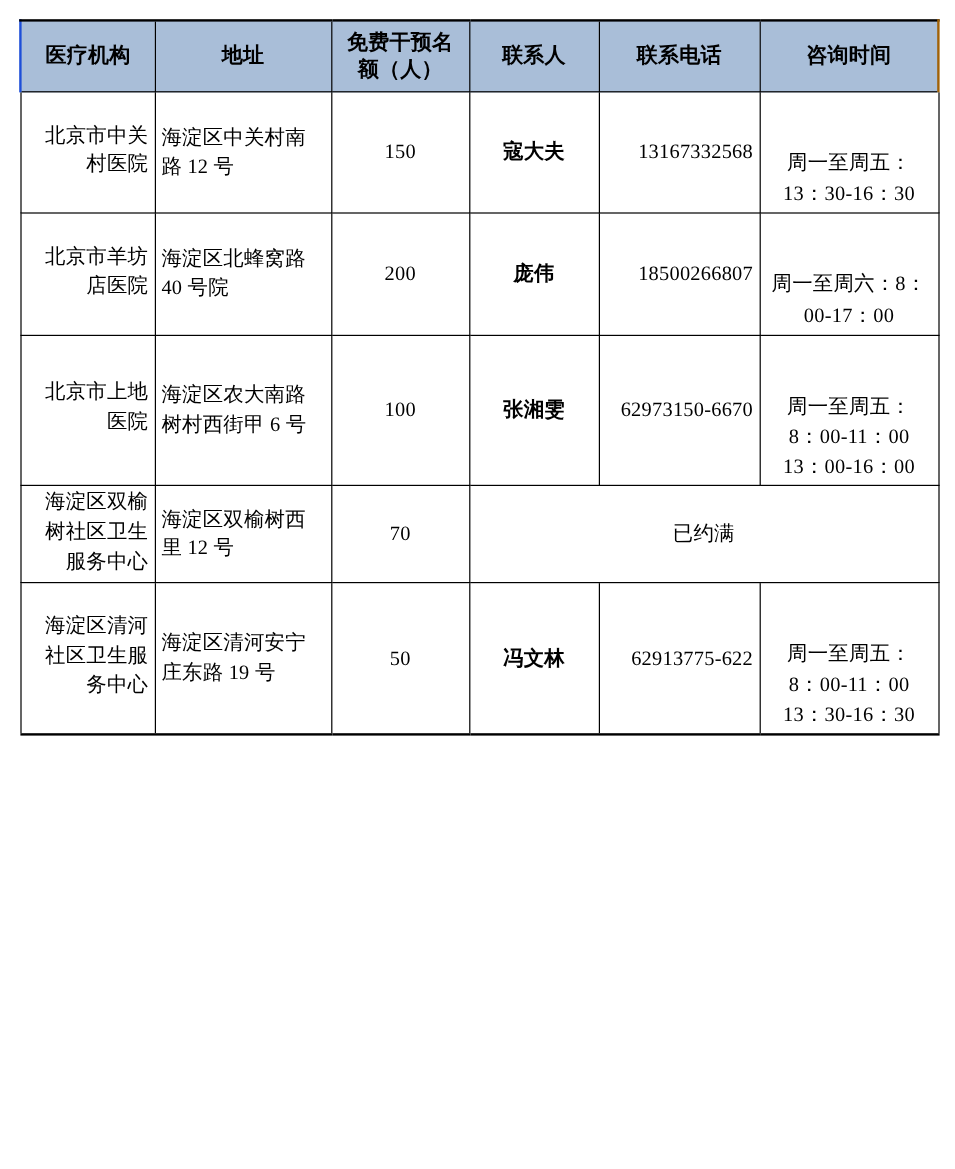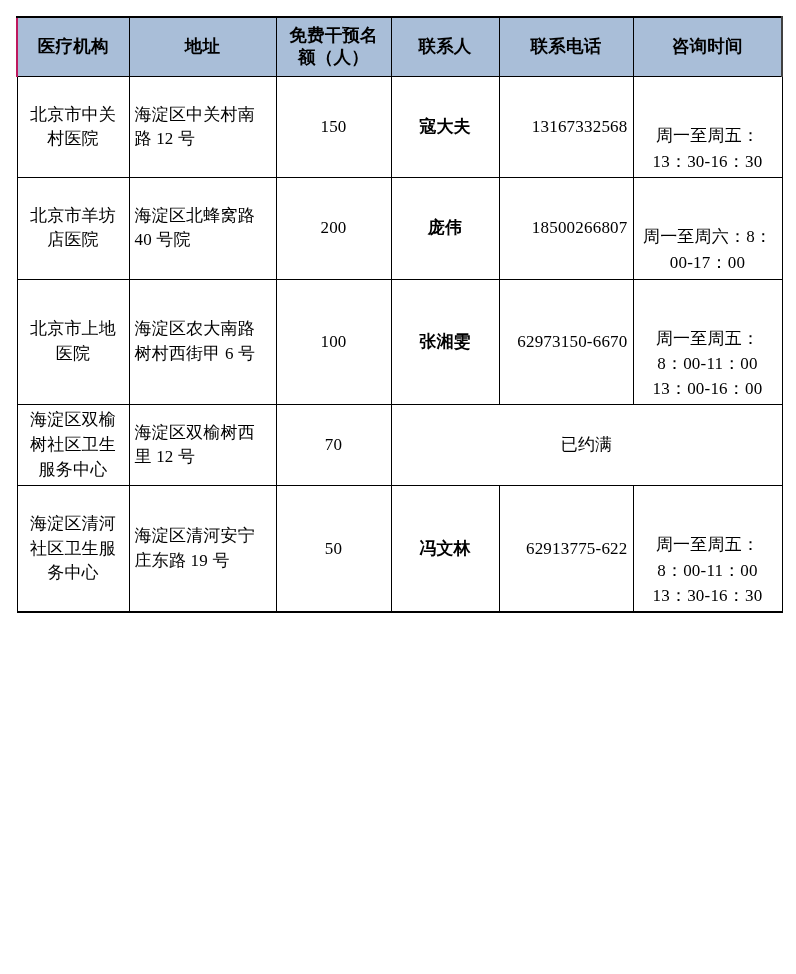--- a/index.html
+++ b/index.html
@@ -47,28 +47,29 @@
     background: #a9bed8;
     text-align: center;
     font-weight: bold;
     height: 54px;
     padding: 2px 3px;
     border-top: 2px solid #000000;
     border-bottom: 1px solid #000000;
     font-size: 17.5px;
     line-height: 1.25;
   }
-  thead th.th-first { border-left: 2px solid #be185d; }
-  thead th.th-last  { border-right: 2px solid #404040; }
+  thead th.th-first { border-left: 2px solid #1d4ed8; }
+  thead th.th-last  { border-right: 2px solid #a16207; }
 
   td.col-org {
-    text-align: center;
+    text-align: right;
     border-left: 2px solid #000000;
     padding-left: 9px;
     padding-right: 2px;
+    font-family: Liberation Mono, monospace;
   }
   td.col-addr {
     text-align: left;
     padding-left: 9px;
     padding-right: 2px;
   }
   td.col-quota   { text-align: center; }
   td.col-contact { text-align: center; font-weight: bold; }
   td.col-phone   { text-align: right; }
   td.col-hours {

